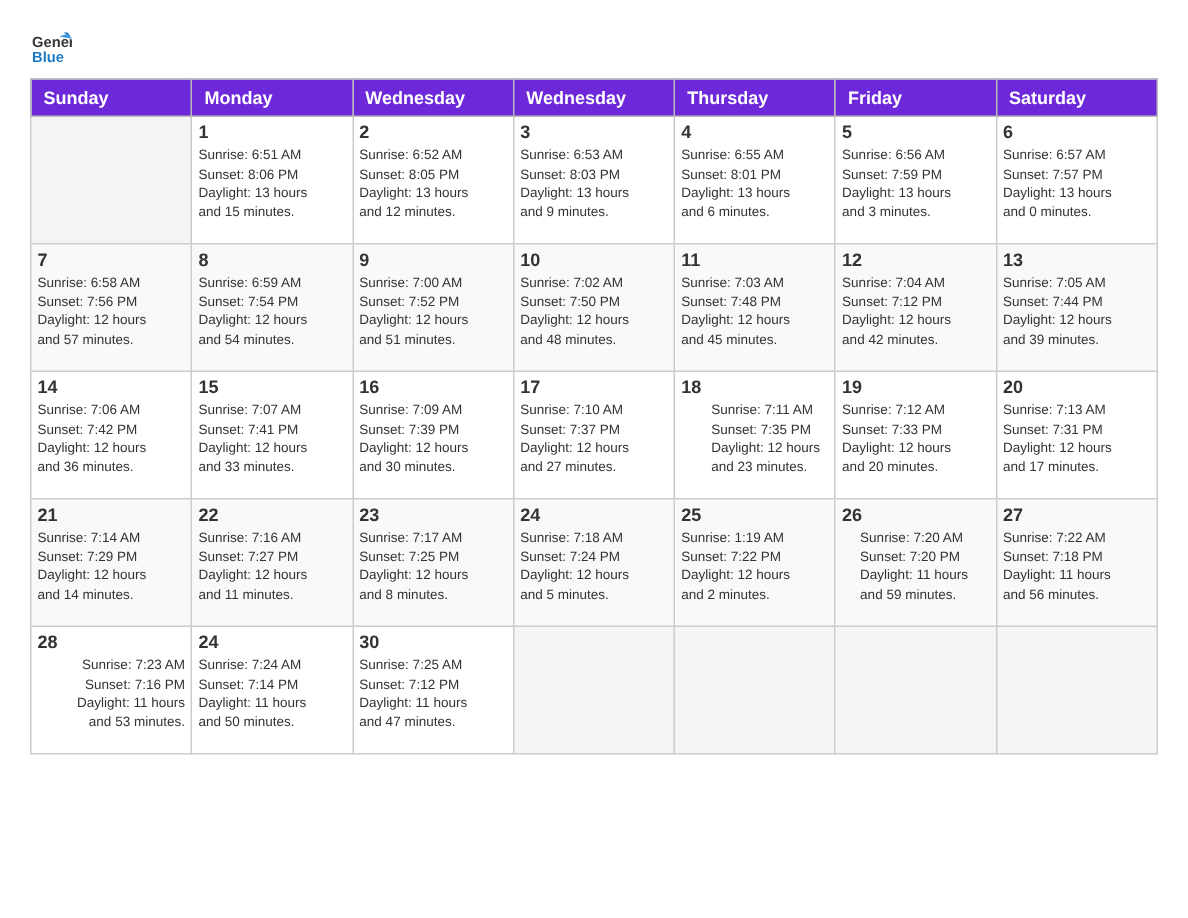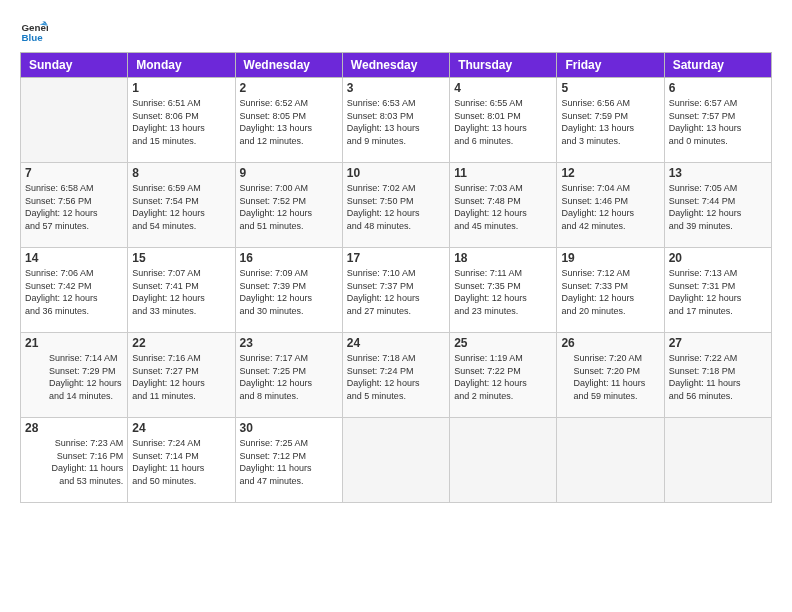--- a/index.html
+++ b/index.html
@@ -198,21 +198,21 @@
           <td>
             <span class="day-number">11</span>
             <div class="day-info" style="white-space: pre-line;">Sunrise: 7:03 AM
 Sunset: 7:48 PM
 Daylight: 12 hours
 and 45 minutes.</div>
           </td>
           <td>
             <span class="day-number">12</span>
             <div class="day-info" style="white-space: pre-line;">Sunrise: 7:04 AM
-Sunset: 1:46 PM
+Sunset: 7:12 PM
 Daylight: 12 hours
 and 42 minutes.</div>
           </td>
           <td>
             <span class="day-number">13</span>
             <div class="day-info" style="white-space: pre-line;">Sunrise: 7:05 AM
 Sunset: 7:44 PM
 Daylight: 12 hours
 and 39 minutes.</div>
           </td>
@@ -241,21 +241,21 @@
           </td>
           <td>
             <span class="day-number">17</span>
             <div class="day-info" style="white-space: pre-line;">Sunrise: 7:10 AM
 Sunset: 7:37 PM
 Daylight: 12 hours
 and 27 minutes.</div>
           </td>
           <td>
             <span class="day-number">18</span>
-            <div class="day-info" style="white-space: pre-line;">Sunrise: 7:11 AM
+            <div class="day-info" style="white-space: pre-line; margin-left: 20px;">Sunrise: 7:11 AM
 Sunset: 7:35 PM
 Daylight: 12 hours
 and 23 minutes.</div>
           </td>
           <td>
             <span class="day-number">19</span>
             <div class="day-info" style="white-space: pre-line;">Sunrise: 7:12 AM
 Sunset: 7:33 PM
 Daylight: 12 hours
 and 20 minutes.</div>
@@ -264,21 +264,21 @@
             <span class="day-number">20</span>
             <div class="day-info" style="white-space: pre-line;">Sunrise: 7:13 AM
 Sunset: 7:31 PM
 Daylight: 12 hours
 and 17 minutes.</div>
           </td>
         </tr>
         <tr>
           <td>
             <span class="day-number">21</span>
-            <div class="day-info" style="white-space: pre-line; margin-left: 24px;">Sunrise: 7:14 AM
+            <div class="day-info" style="white-space: pre-line;">Sunrise: 7:14 AM
 Sunset: 7:29 PM
 Daylight: 12 hours
 and 14 minutes.</div>
           </td>
           <td>
             <span class="day-number">22</span>
             <div class="day-info" style="white-space: pre-line;">Sunrise: 7:16 AM
 Sunset: 7:27 PM
 Daylight: 12 hours
 and 11 minutes.</div>

